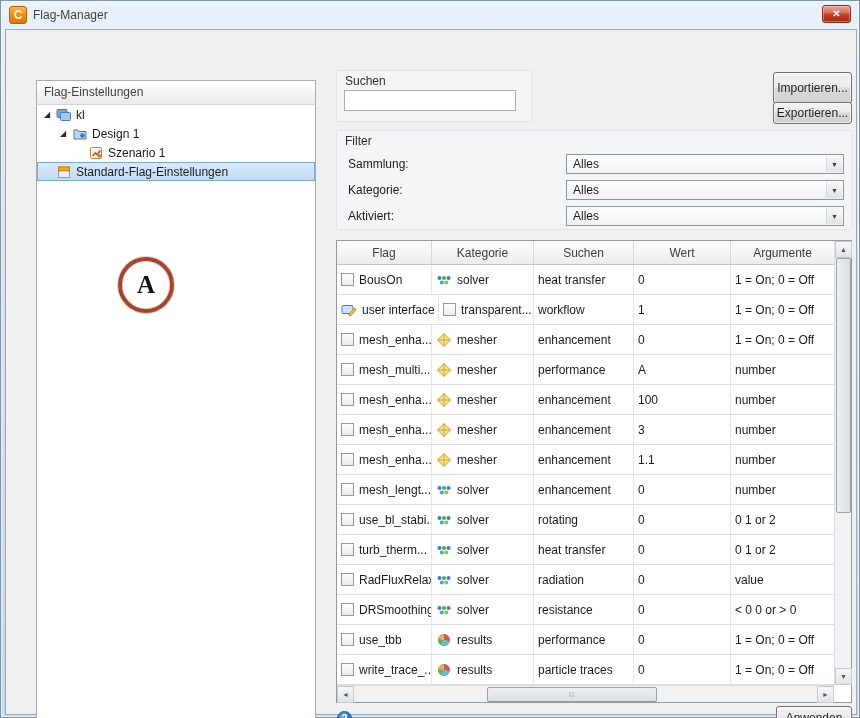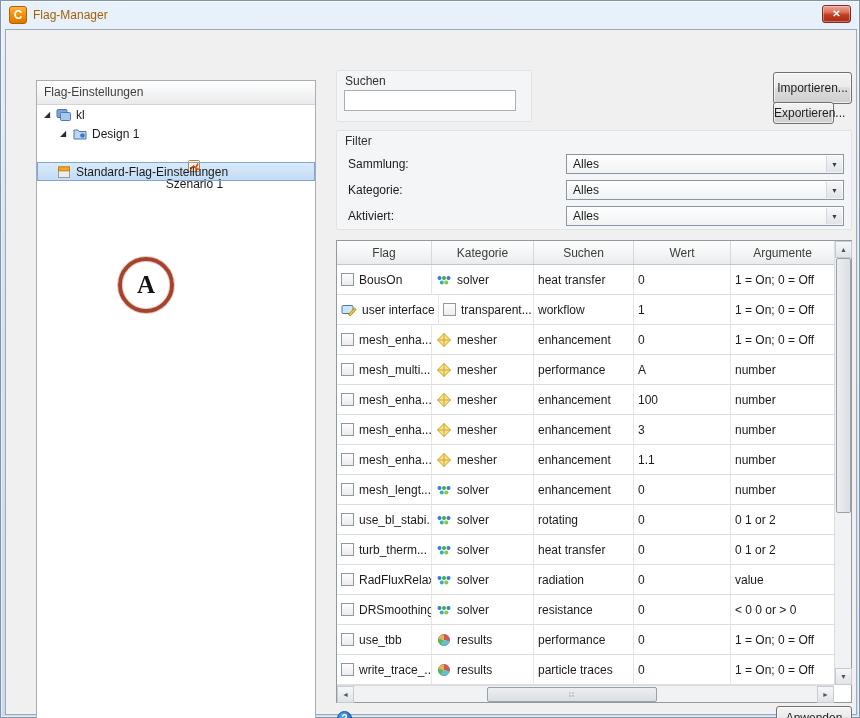--- a/index.html
+++ b/index.html
@@ -9,21 +9,21 @@
     background:linear-gradient(180deg,#e9f2fb 0%,#d8e5f3 30%,#cbdaec 100%);
     position:relative;
   }
   .window-frame{ position:absolute; inset:0; border:1px solid #7f94a8; box-shadow:inset 0 0 0 1px rgba(255,255,255,.55); }
 
   
   .titlebar{ position:absolute; left:0; top:0; width:100%; height:28px; }
   .app-icon{ position:absolute; left:8px; top:5px; width:18px; height:18px; border-radius:3px;
     background:linear-gradient(180deg,#ffb347,#f08c00 55%,#e07600); border:1px solid #b55f00;
     color:#fff; font-weight:bold; font-size:12px; text-align:center; line-height:16px; }
-  .title-text{ position:absolute; left:32px; top:7px; color:#a16207; }
+  .title-text{ position:absolute; left:32px; top:7px; color:#404040; }
   .close-btn{ position:absolute; right:8px; top:4px; width:29px; height:18px; border-radius:3px;
     background:linear-gradient(180deg,#f2a394 0%,#d9715c 40%,#c23b22 55%,#aa2b16 100%);
     border:1px solid #7e2a20; box-shadow:inset 0 0 0 1px rgba(255,255,255,.35);
     color:#fff; font-size:10px; font-weight:bold; text-align:center; line-height:16px; cursor:default; }
 
   
   .content{ position:absolute; left:4px; top:28px; width:852px; height:686px;
     background:#f0f0f0; border:1px solid #9aaabb; }
 
   
@@ -64,21 +64,21 @@
   .combo-arrow{ position:absolute; right:1px; top:1px; bottom:1px; width:16px;
     display:flex; align-items:center; justify-content:center; font-size:7px; color:#3c3c3c;
     background:linear-gradient(180deg,#f6f7f8,#e0e4e9); border-left:1px solid #d2d8de; }
 
   
   .btn{ position:absolute; font-family:inherit; font-size:12px; color:#1f1f1f; text-align:center;
     border:1px solid #707070; border-radius:3px;
     background:linear-gradient(180deg,#f3f3f3 0%,#ebebeb 45%,#dcdcdc 50%,#cfcfcf 100%);
     box-shadow:inset 0 0 0 1px rgba(255,255,255,.65); cursor:default; }
   .btn.import{ left:767px; top:42px; width:79px; height:32px; }
-  .btn.export{ left:767px; top:72px; width:61px; height:22px; }
+  .btn.export{ left:767px; top:72px; width:79px; height:22px; }
   .btn.apply{ left:770px; top:676px; width:76px; height:24px; }
 
   
   .table{ position:absolute; left:330px; top:210px; width:516px; height:463px;
     background:#fff; border:1px solid #9199a1; }
   .thead{ display:flex; height:24px; width:497px;
     background:linear-gradient(180deg,#fdfdfd,#f3f4f5 60%,#e9ebed);
     border-bottom:1px solid #c2c6ca; color:#3c3c3c; }
   .th{ display:flex; align-items:center; justify-content:center; border-right:1px solid #d8d8d8; }
   .tbody{ width:497px; height:420px; overflow:hidden; }
@@ -144,21 +144,21 @@
           <div class="tree-row" style="padding-left: 20px;">
             <span class="expander">◢</span>
             <span class="icon">
               <svg width="16" height="16" viewBox="0 0 16 16">
                 <path d="M2 4 L6 4 L7 5.5 L14 5.5 L14 13 L2 13 Z" fill="#bcd6f0" stroke="#4a7ab0"></path>
                 <circle cx="10.5" cy="9.5" r="2.3" fill="#3f78c0"></circle>
               </svg>
             </span>
             <span class="tree-label">Design 1</span>
           </div>
-          <div class="tree-row" style="padding-left: 36px; flex-direction: column;">
+          <div class="tree-row" style="padding-left: 36px;">
             <span class="expander"></span>
             <span class="icon">
               <svg width="16" height="16" viewBox="0 0 16 16">
                 <rect x="2.5" y="2.5" width="11" height="11" rx="1" fill="#fdf4e6" stroke="#b0883f"></rect>
                 <path d="M4.5 11 L7.5 8 L9.5 10 L12 5.5" stroke="#d04a2a" fill="none" stroke-width="1.6"></path>
                 <circle cx="11.5" cy="11" r="1.6" fill="#e06c2a"></circle>
               </svg>
             </span>
             <span class="tree-label">Szenario 1</span>
           </div>

